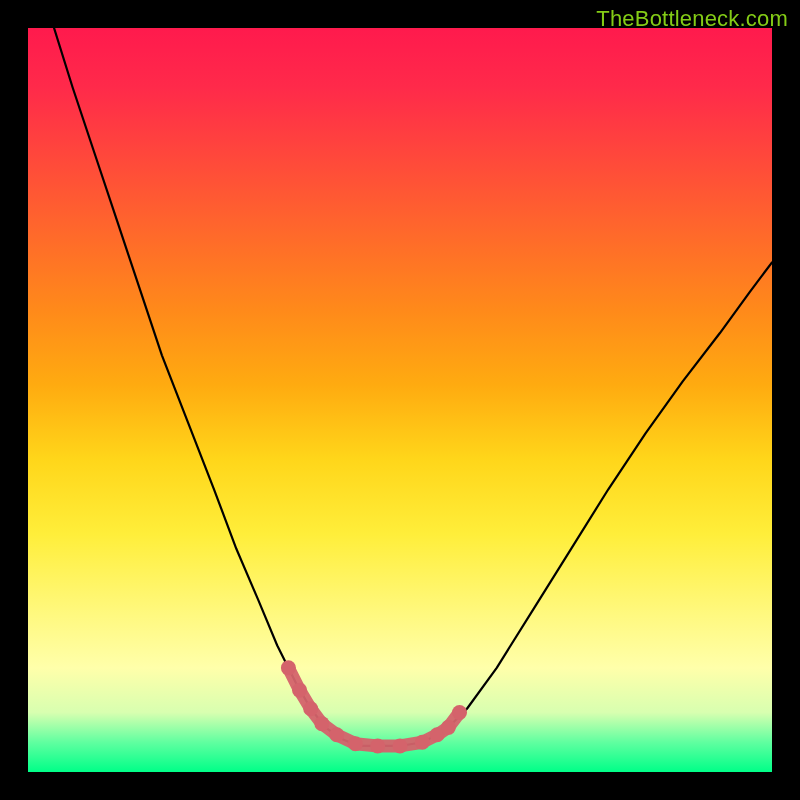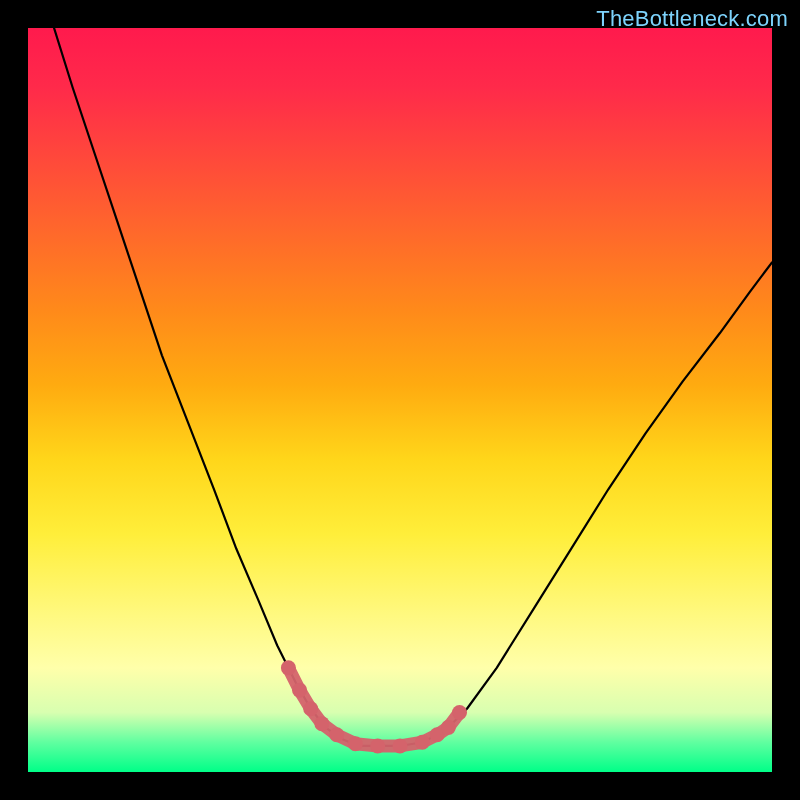--- a/index.html
+++ b/index.html
@@ -21,21 +21,21 @@
       #ffffaa 86%,
       #d8ffb0 92%,
       #60ffa0 96%,
       #00ff88 100%);
   }
   .watermark {
     position: absolute;
     top: 6px;
     right: 12px;
     font-size: 22px;
-    color: #7dd3fc;
+    color: #84cc16;
     font-weight: 500;
     letter-spacing: 0.2px;
   }
   svg.curves { position: absolute; top: 0; left: 0; width: 100%; height: 100%; }
 </style>
 </head>
 <body>
 
 <div class="frame">
   <div class="plot-area">

